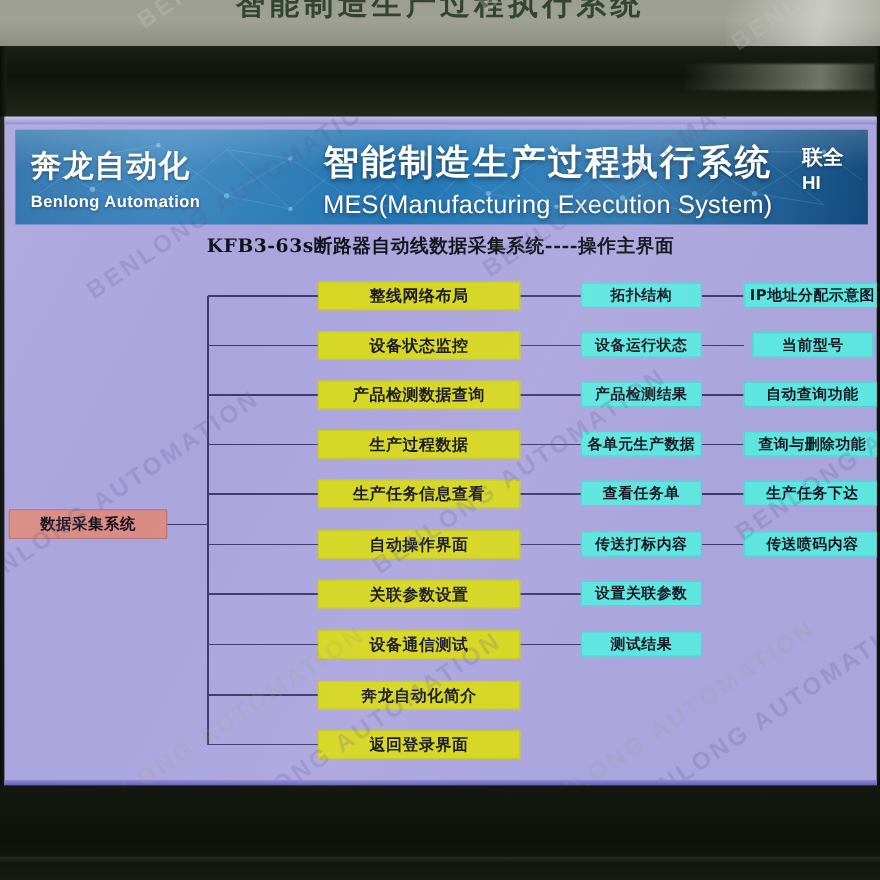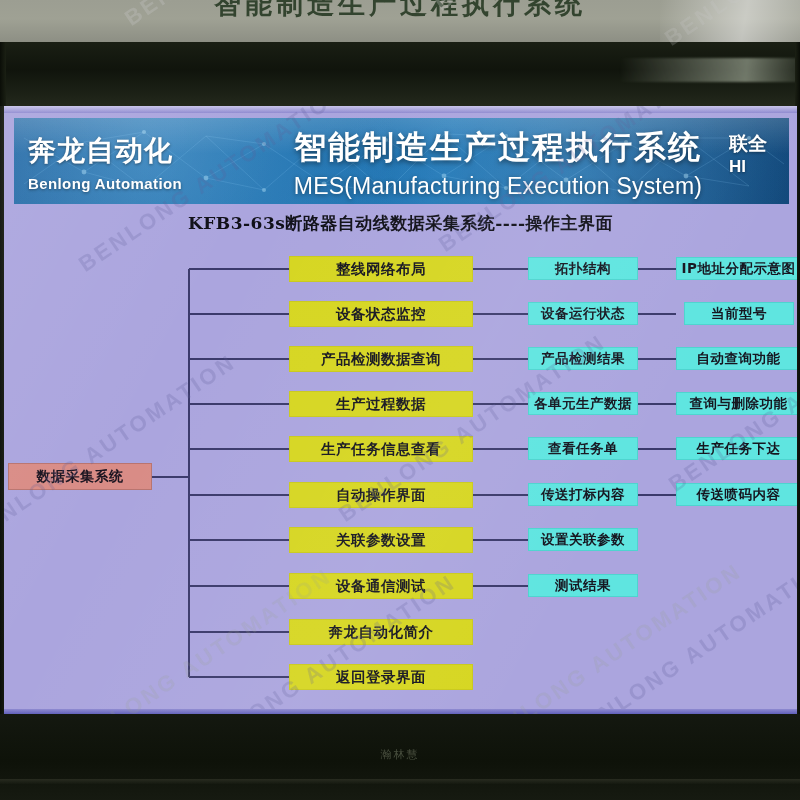--- a/index.html
+++ b/index.html
@@ -353,16 +353,15 @@
     <div class="wm" style="left:430px; top:-5px; color:rgba(200,200,200,.30);">BENLONG AUTOMATION</div>
     <div class="wm" style="left:660px; top:30px; color:rgba(200,200,200,.22);">BENLONG AUTOMATION</div>
     <div class="wm" style="left:60px;  top:740px; color:rgba(150,160,140,.18);">BENLONG AUTOMATION</div>
     <div class="wm" style="left:470px; top:735px; color:rgba(150,160,140,.18);">BENLONG AUTOMATION</div>
   </div>
 
   <div class="glare"></div>
 
   <div class="bezel-bottom">
     <div class="bezel-bottom-strip"></div>
-    <div class="bezel-bottom-logo">瀚林慧</div>
   </div>
 
 </div>
 
 </body></html>

